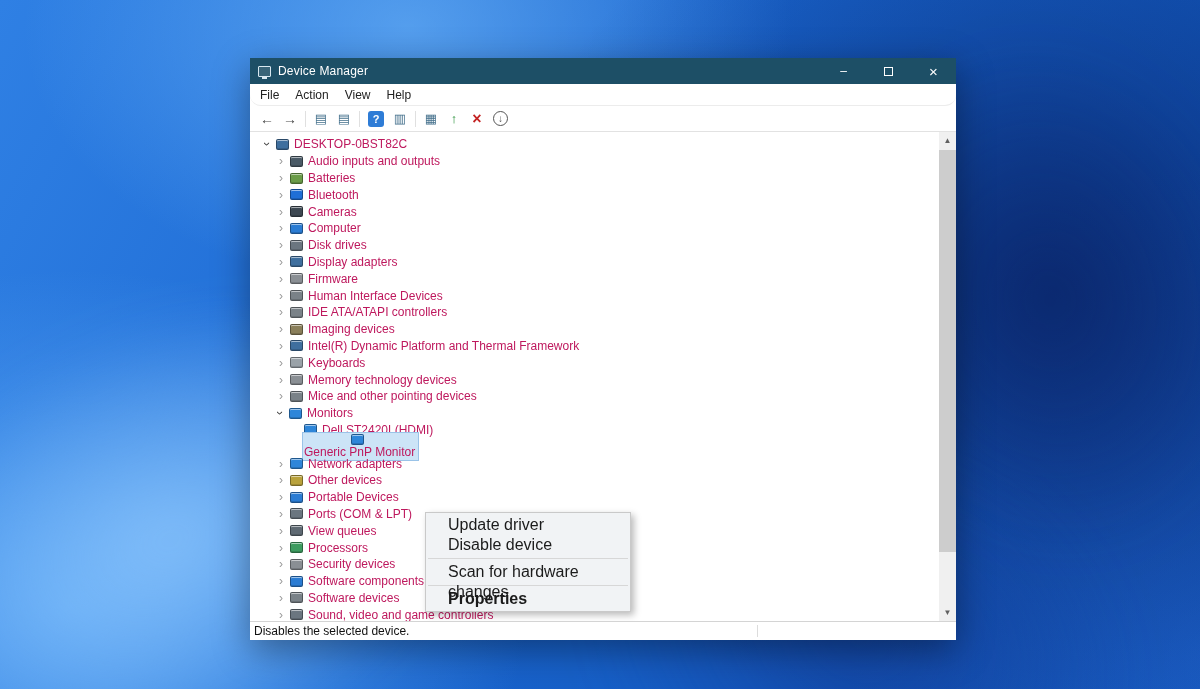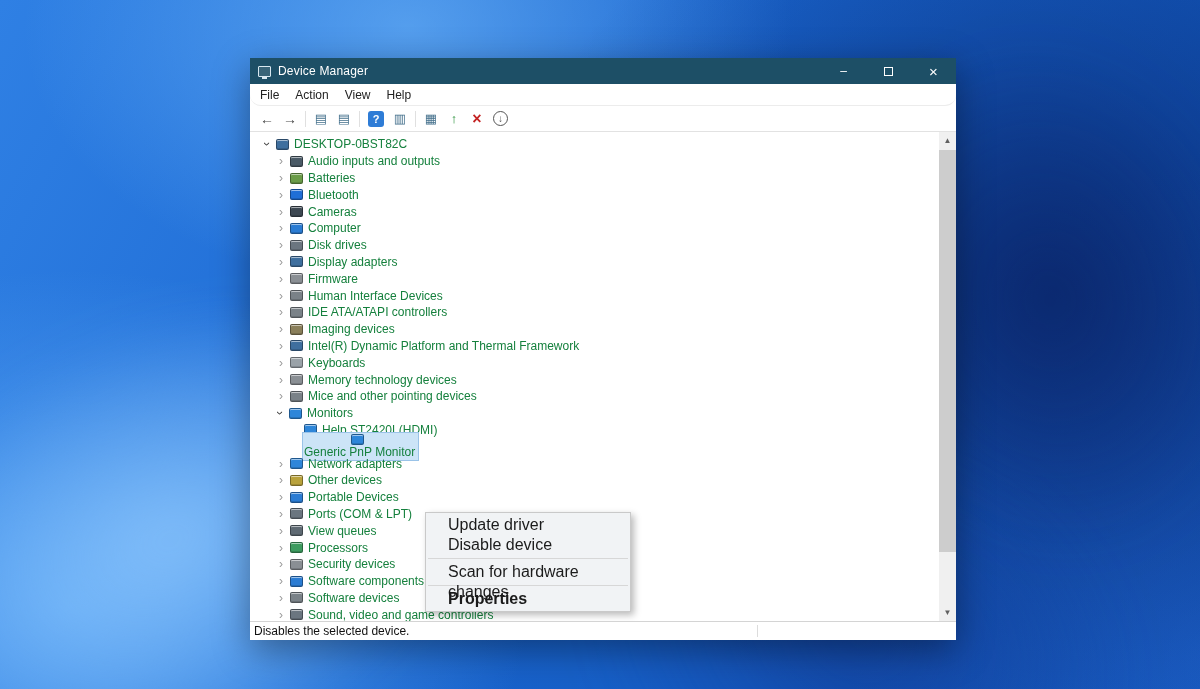--- a/index.html
+++ b/index.html
@@ -73,21 +73,21 @@
   .chev { width:14px; min-width:14px; display:inline-flex; justify-content:center; align-items:center;
           font-size:12px; color:#9a9a9a; }
   .chev.open { transform:rotate(90deg); color:#3c3c3c; }
   .chev.leaf { visibility:hidden; }
   .tsel { display:inline-flex; align-items:center; padding:1px 3px 1px 1px; border:1px solid transparent; }
   .tsel.selected { background:#cce4f7; border-color:#9ac3e8;flex-direction:column; }
   .ticon { width:13px; height:11px; min-width:13px; margin-right:5px; border-radius:2px;
            background:linear-gradient(160deg, var(--c), var(--c));
            border:1px solid rgba(0,0,0,0.35);
            box-shadow:inset 0 1px 0 rgba(255,255,255,0.55), inset 0 -1px 0 rgba(0,0,0,0.15); }
-  .tlabel { font-size:12px; color:#15803d; }
+  .tlabel { font-size:12px; color:#be185d; }
 
   
   .scrollbar { position:absolute; top:0; right:0; bottom:0; width:17px; background:#f0f0f0; }
   .sb-arrow { position:absolute; left:0; width:17px; height:17px; display:flex; align-items:center;
               justify-content:center; font-size:8px; color:#606060; }
   .sb-arrow.up { top:0; } .sb-arrow.down { bottom:0; }
   .sb-thumb { position:absolute; left:0; width:17px; top:18px; height:402px; background:#cdcdcd; }
 
   .statusbar { height:19px; flex:0 0 19px; border-top:1px solid #d4d4d4; background:#fff;
                display:flex; align-items:center; padding-left:4px; position:relative; }
@@ -268,21 +268,21 @@
           <span class="chev open">›</span>
           <span class="tsel">
             <span class="ticon" style="--c: #2e86d9;"></span>
             <span class="tlabel">Monitors</span>
           </span>
         </div>
         <div class="trow" style="padding-left: 38px;">
           <span class="chev leaf">›</span>
           <span class="tsel">
             <span class="ticon" style="--c: #2e86d9;"></span>
-            <span class="tlabel">Help ST2420L(HDMI)</span>
+            <span class="tlabel">Dell ST2420L(HDMI)</span>
           </span>
         </div>
         <div class="trow" style="padding-left: 38px;">
           <span class="chev leaf">›</span>
           <span class="tsel selected">
             <span class="ticon" style="--c: #2e86d9;"></span>
             <span class="tlabel">Generic PnP Monitor</span>
           </span>
         </div>
         <div class="trow" style="padding-left: 24px;">

